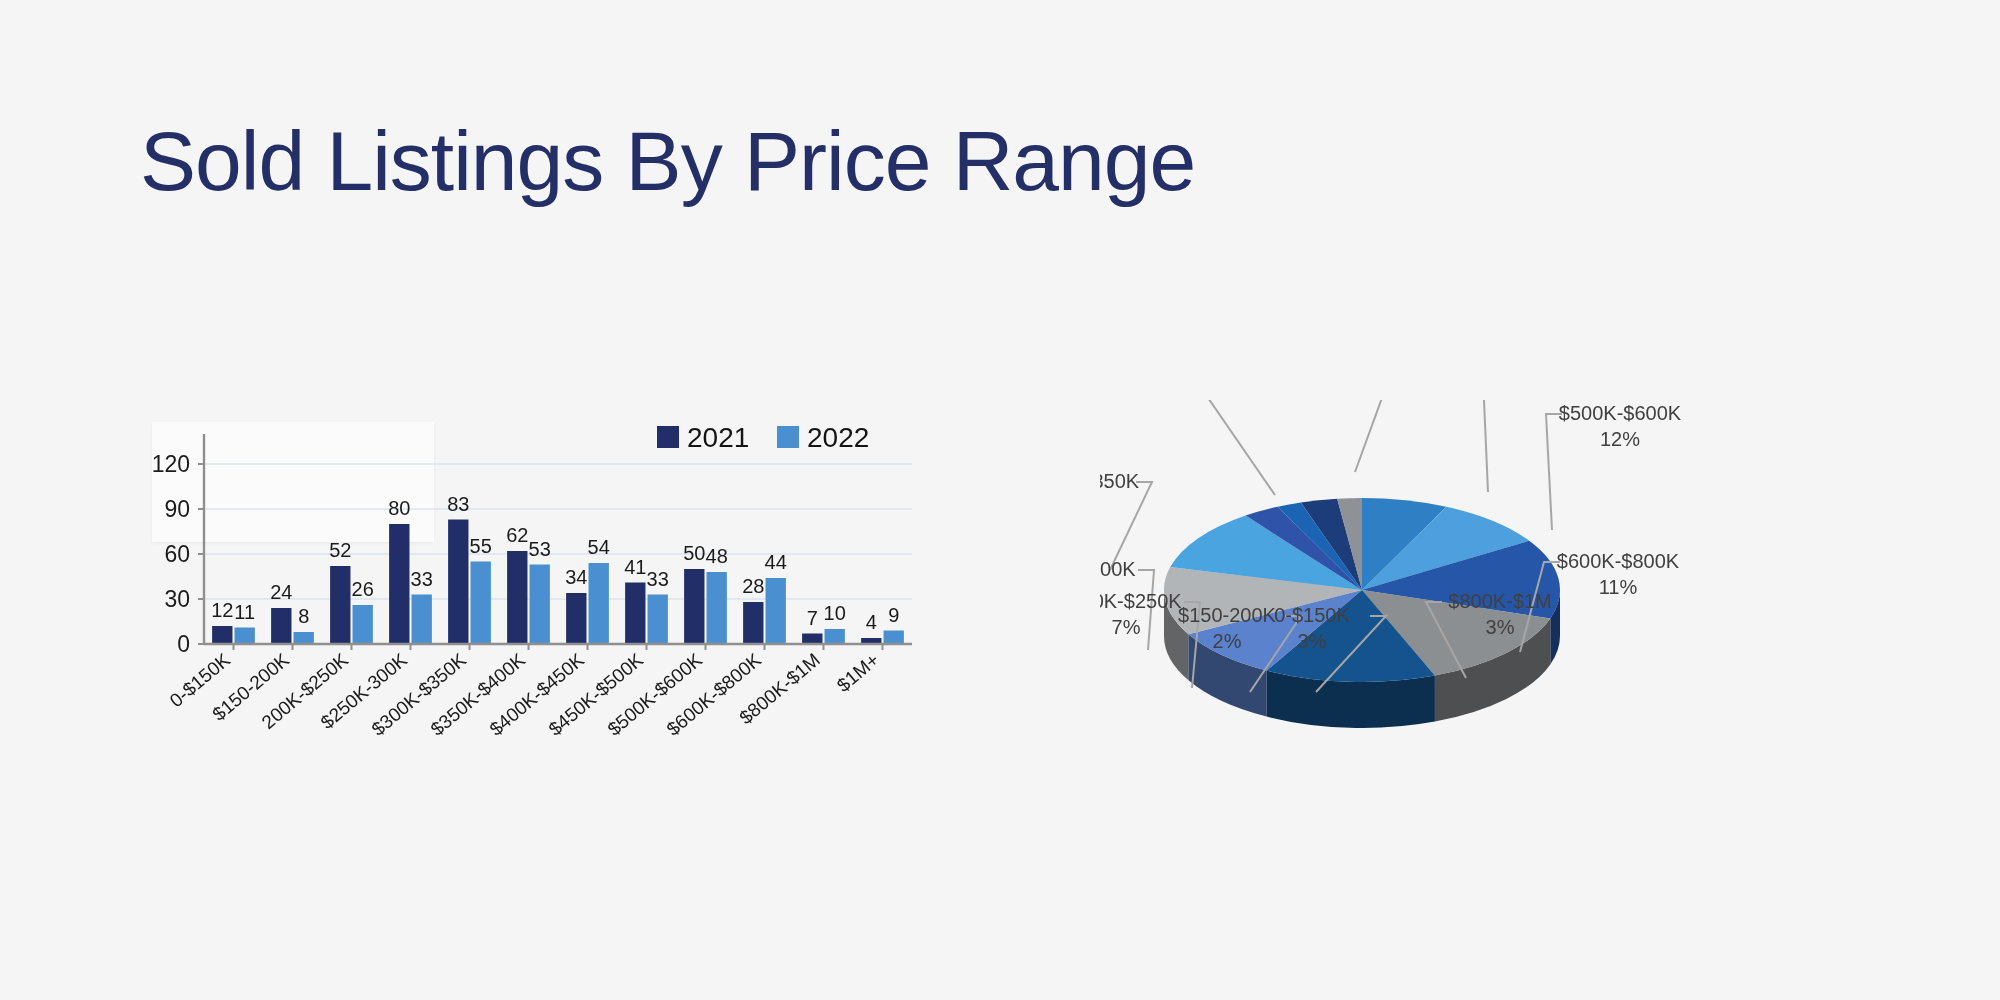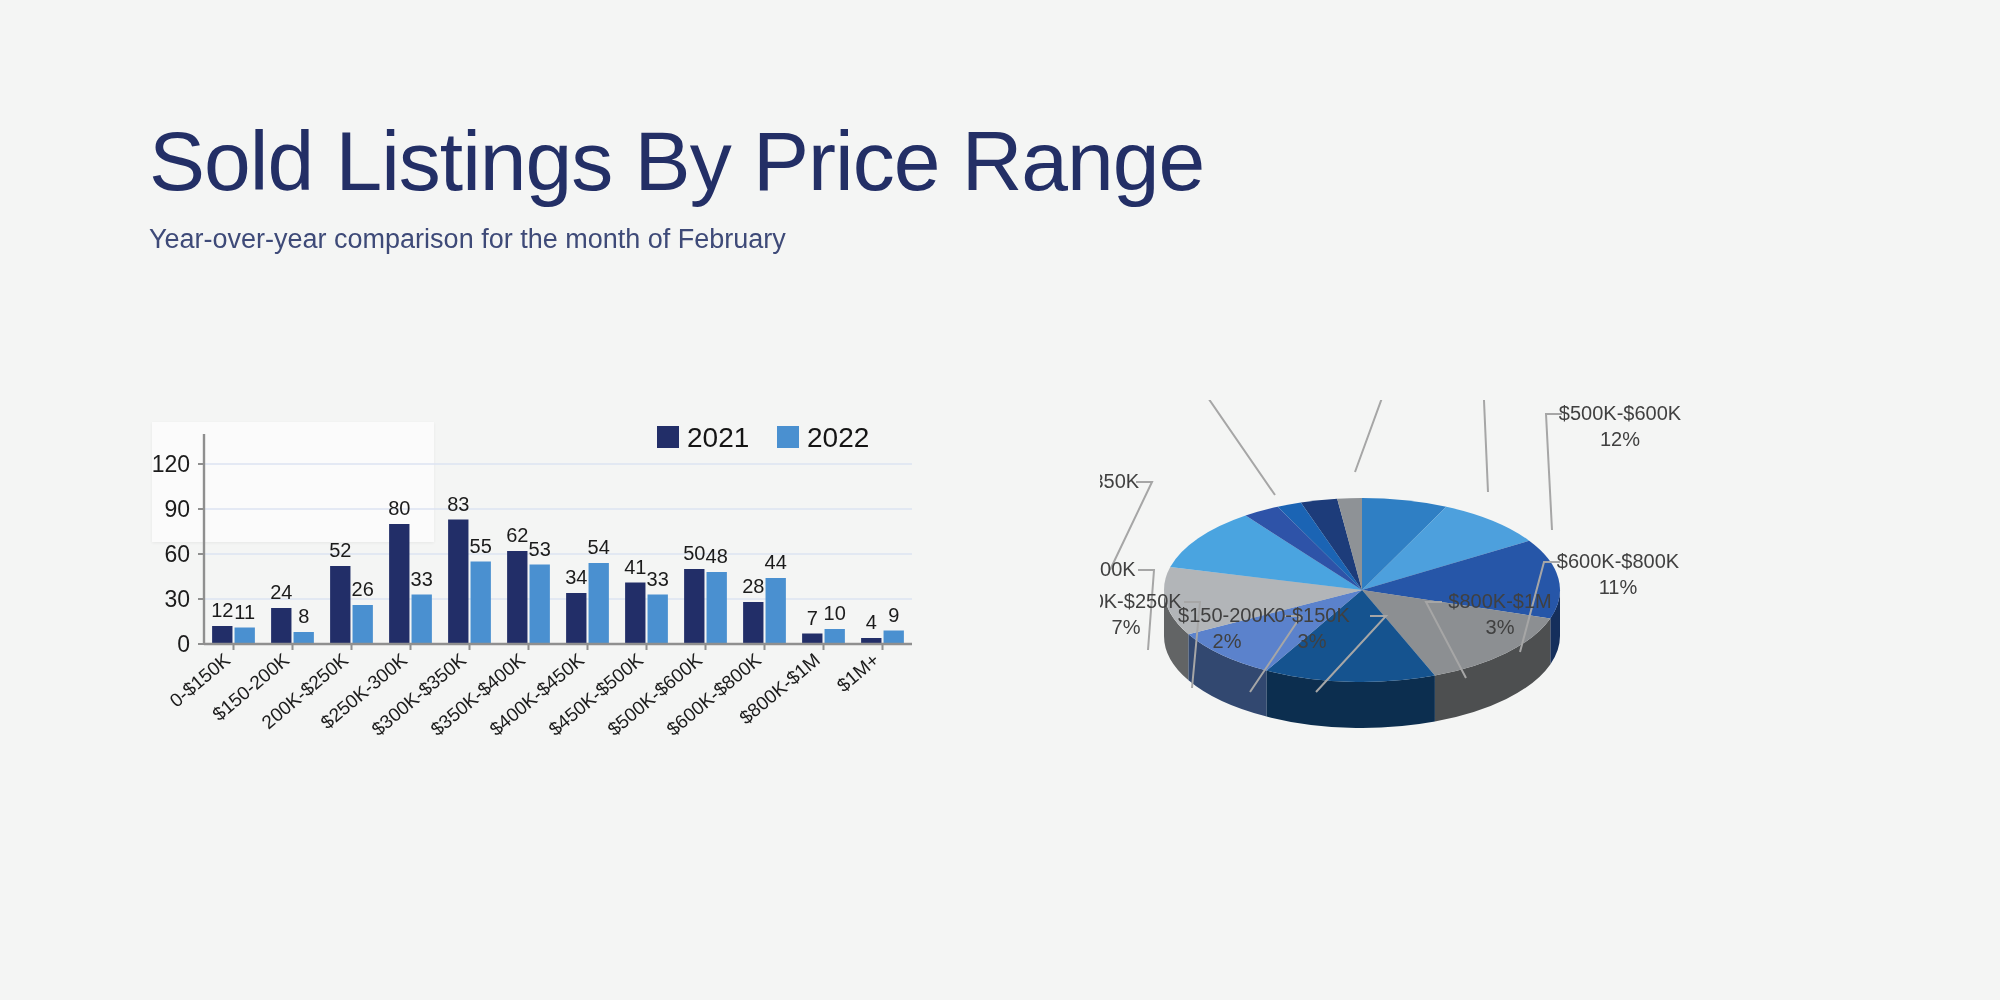--- a/index.html
+++ b/index.html
@@ -17,21 +17,21 @@
   #stage {
     position: absolute;
     left: 0; top: 0;
     width: 2000px;
     height: 1000px;
   }
 
   
   #header {
     position: absolute;
-    left: 149px;
+    left: 140px;
     top: 120px;
     width: 1300px;
   }
   #title {
     font-size: 84px;
     line-height: 0.98;
     font-weight: 400;
     color: #232f66;
     letter-spacing: -1px;
     white-space: nowrap;
@@ -125,21 +125,20 @@
     fill: none;
   }
 </style>
 </head>
 <body>
 
 <div id="stage">
 
   <div id="header">
     <div id="title">Sold Listings By Price Range</div>
-    <div id="subtitle">Year-over-year comparison for the month of February</div>
   </div>
 
   <div id="bar-panel">
     <div id="bar-card"></div>
     <svg id="bar-svg" width="940" height="430" viewBox="0 0 940 430">
       <g id="bar-grid">
           <line x1="52" y1="177" x2="760" y2="177" class="gridline"></line>
           <line x1="52" y1="132" x2="760" y2="132" class="gridline"></line>
           <line x1="52" y1="87" x2="760" y2="87" class="gridline"></line>
           <line x1="52" y1="42" x2="760" y2="42" class="gridline"></line>

